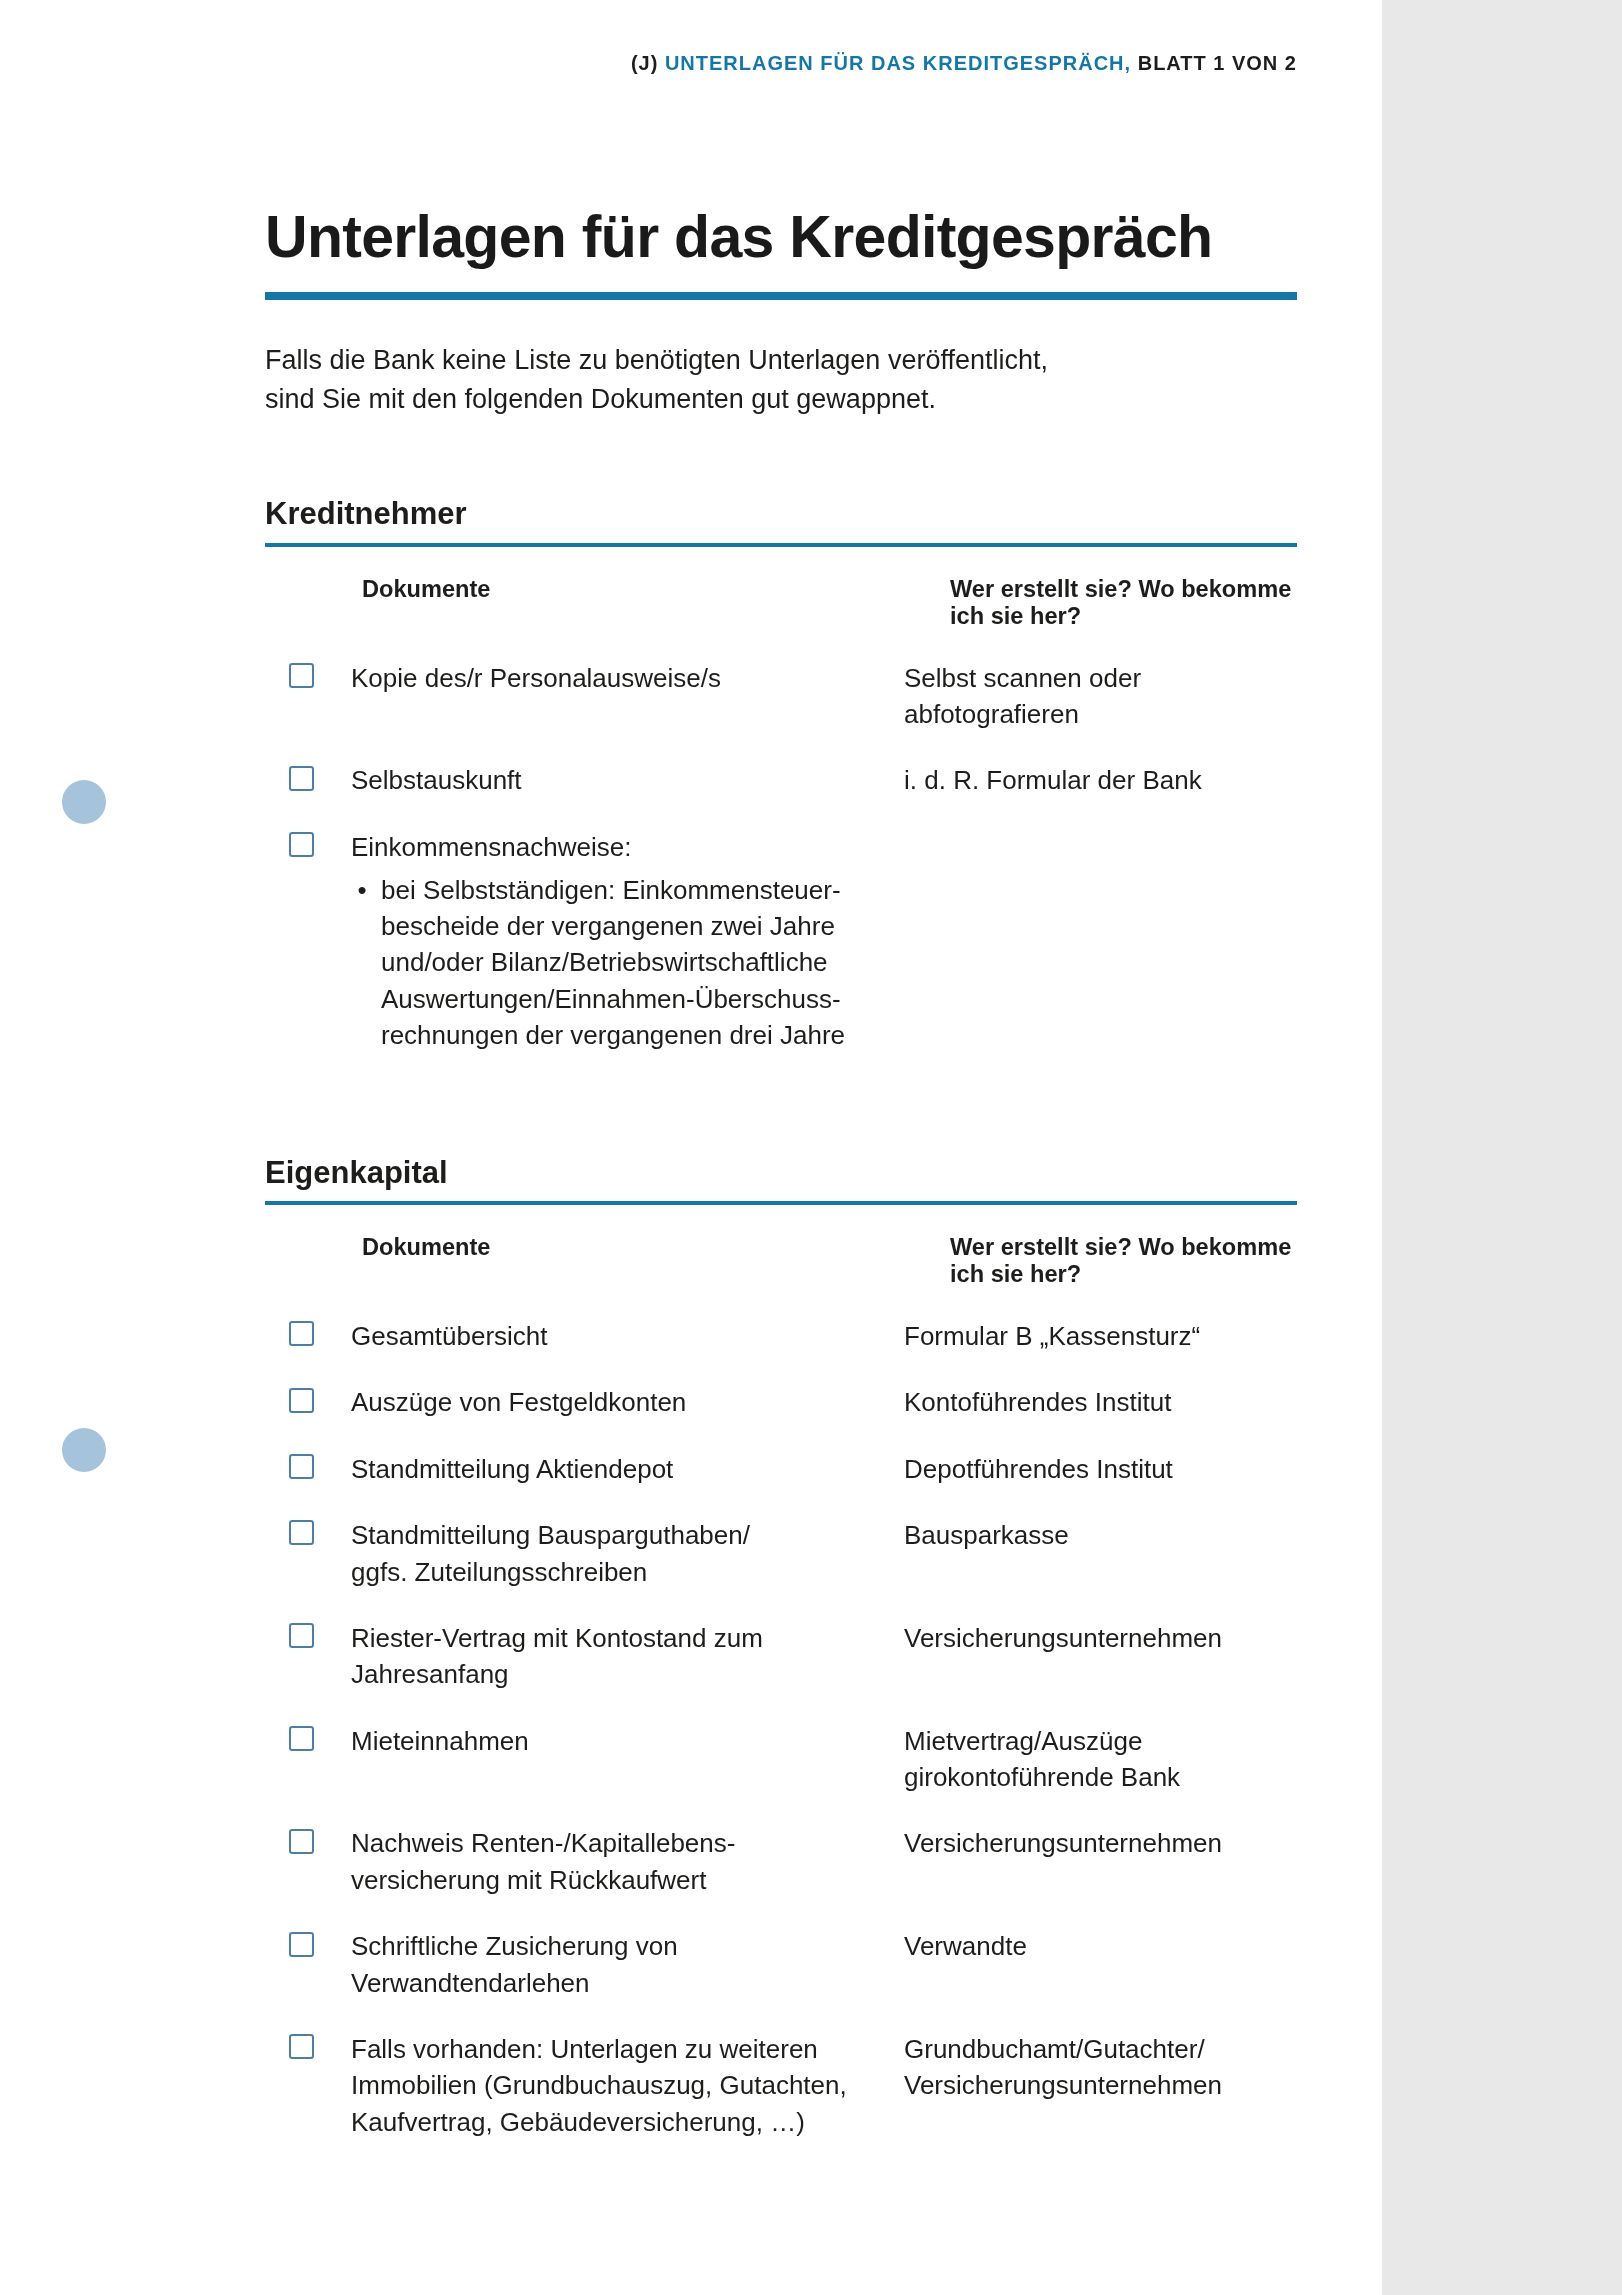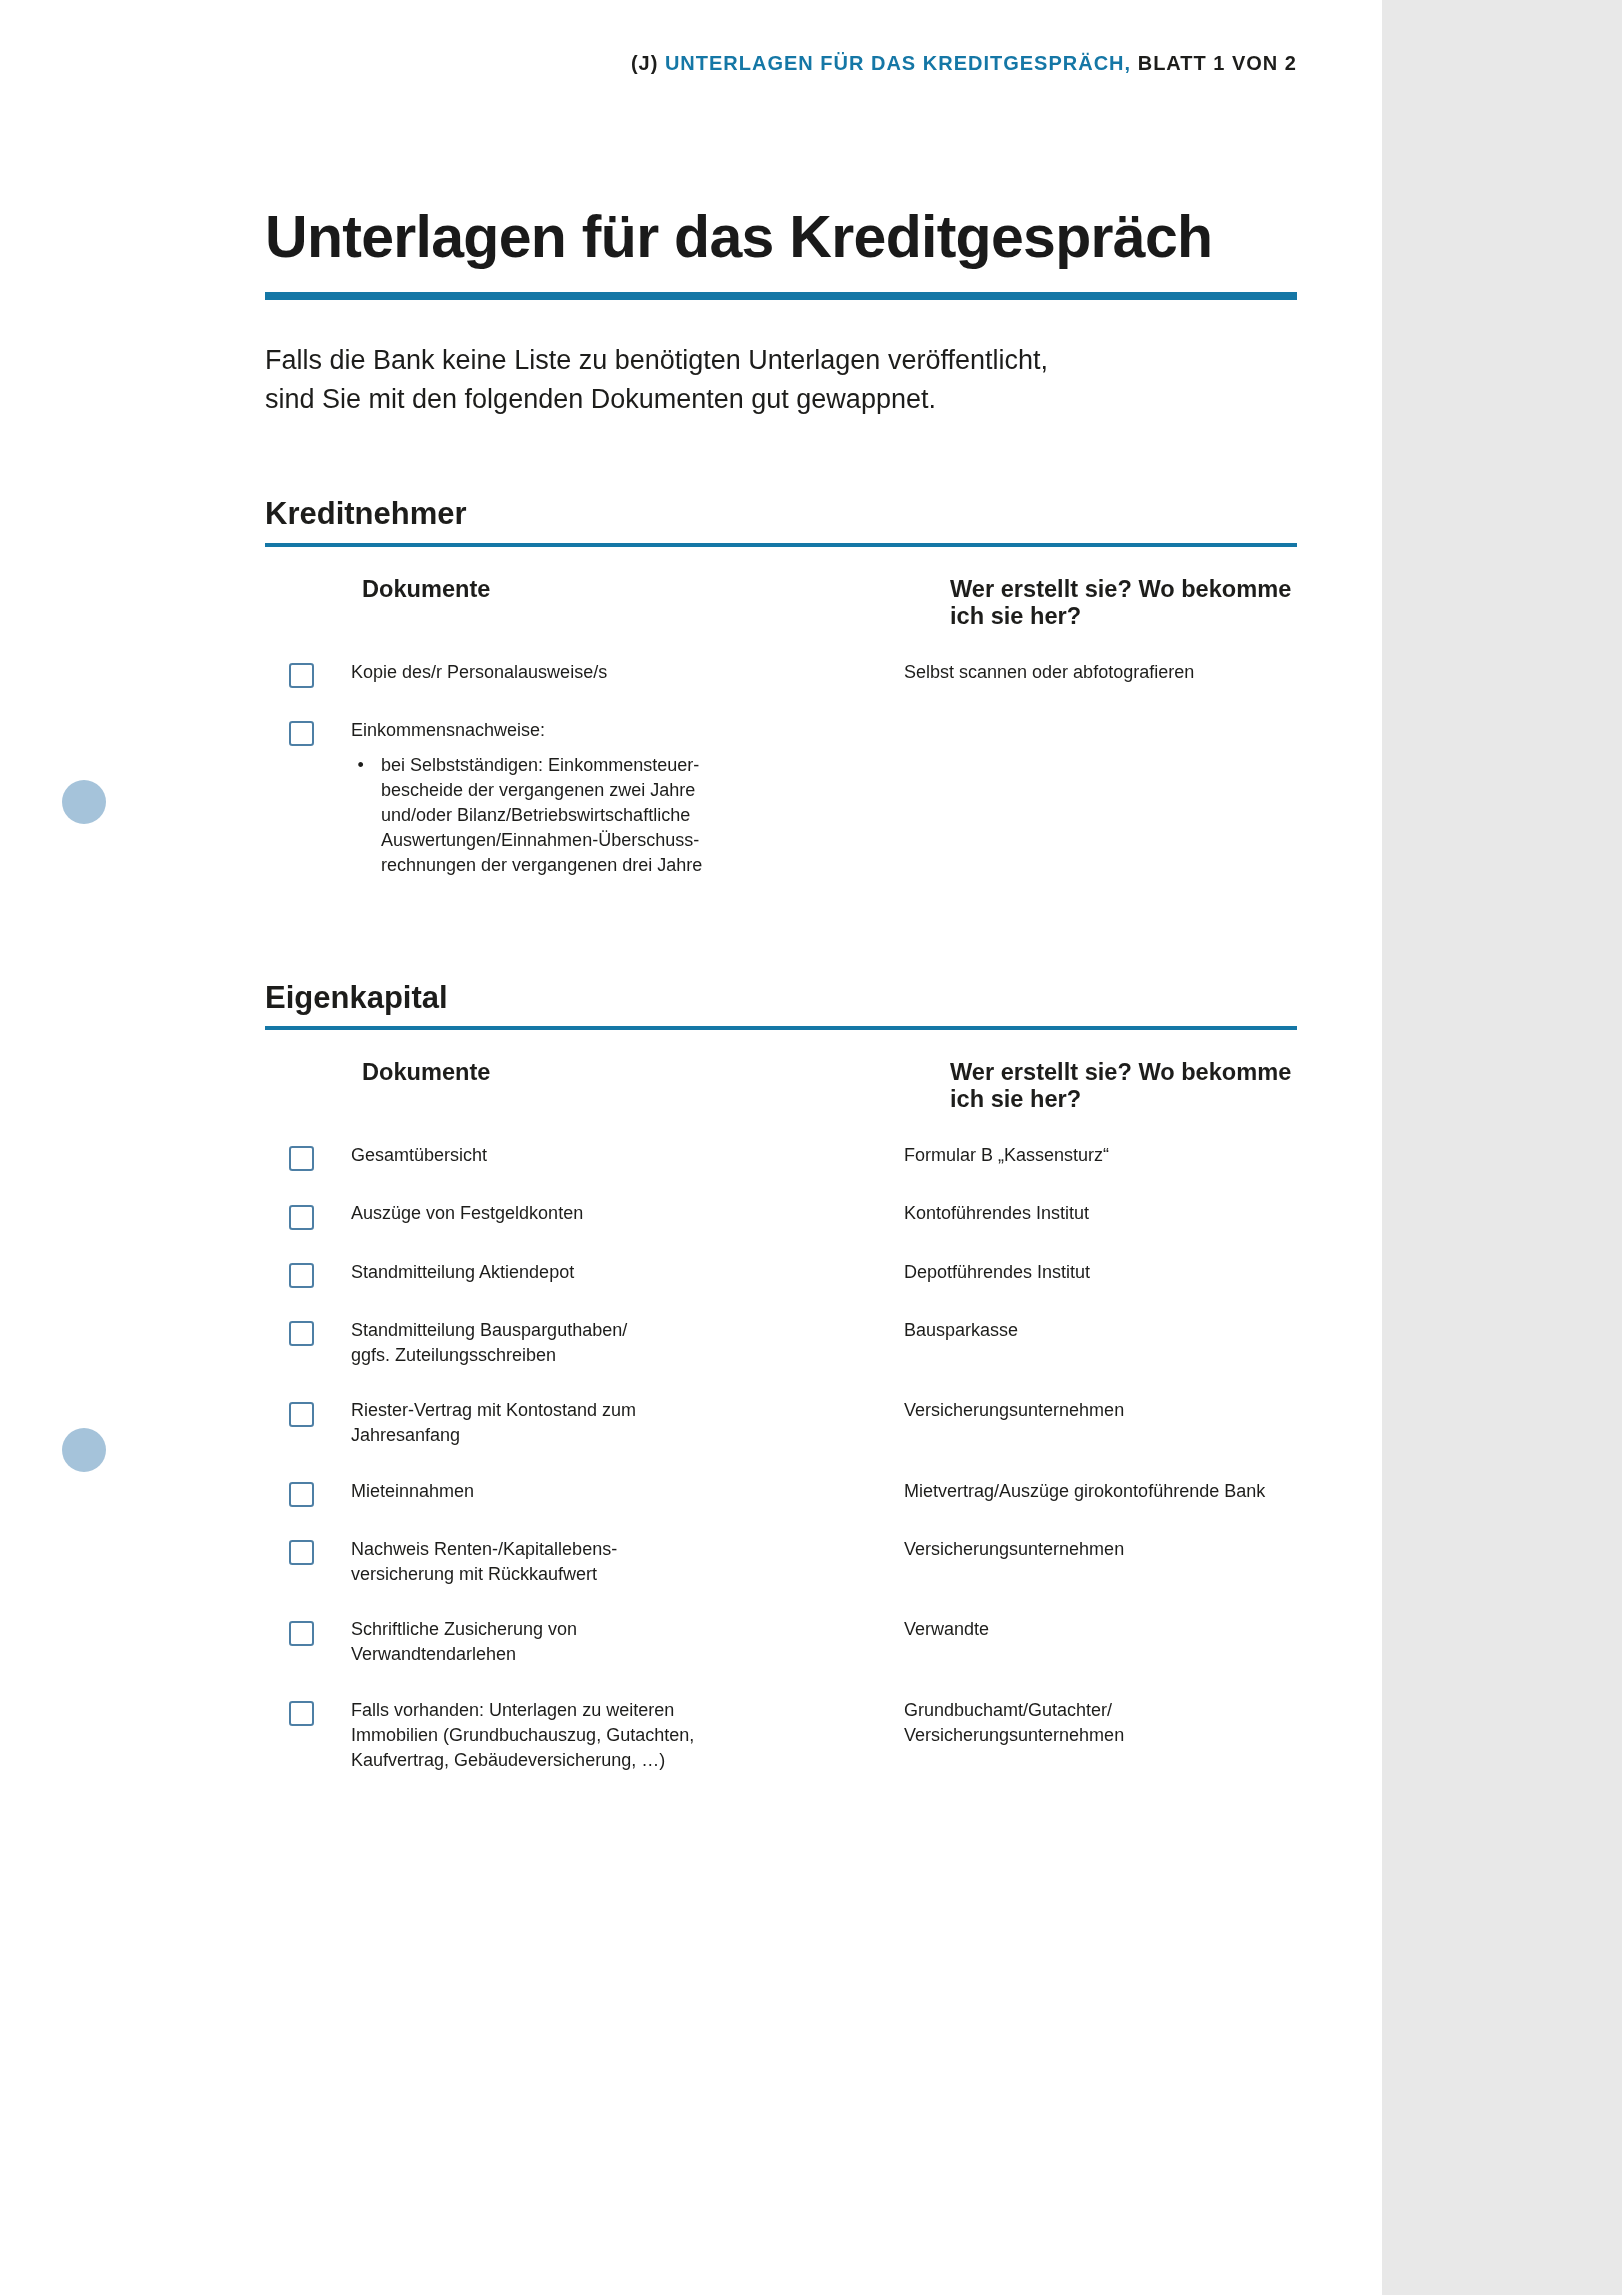--- a/index.html
+++ b/index.html
@@ -86,21 +86,21 @@
 
   .col-headers {
     margin-top: 29px;
     font-weight: bold;
     font-size: 23.6px;
     gap: 35px;
   }
   .col-headers .h-doc { grid-column: 2; }
   .col-headers .h-src { grid-column: 3; }
 
-  .row { margin-top: 30px; font-size: 18px; line-height: 1.4; padding-left: 24px; }
+  .row { margin-top: 30px; font-size: 26px; line-height: 1.4; padding-left: 24px; }
   .row.sub { margin-top: 6.5px; }
 
   .checkbox {
     grid-column: 1;
     width: 25px;
     height: 25px;
     border: 2.6px solid #4d7fa5;
     border-radius: 3.3px;
     background: #ffffff;
     margin-top: 3.3px;
@@ -150,20 +150,25 @@
         <div class="h-doc">Dokumente</div>
         <div class="h-src">Wer erstellt sie? Wo bekomme ich sie her?</div>
       </div>
 
       <div class="grid-row row">
         <span class="checkbox"></span>
         <div class="doc">Kopie des/r Personalausweise/s</div>
         <div class="src">Selbst scannen oder abfotografieren</div>
       </div>
 
+      <div class="grid-row row">
+        <span class="checkbox"></span>
+        <div class="doc">Selbstauskunft</div>
+        <div class="src">i. d. R. Formular der Bank</div>
+      </div>
 
       <div class="grid-row row">
         <span class="checkbox"></span>
         <div class="doc">Einkommensnachweise:</div>
         <div class="src"></div>
       </div>
 
 
       <div class="grid-row row sub">
         <span></span>

